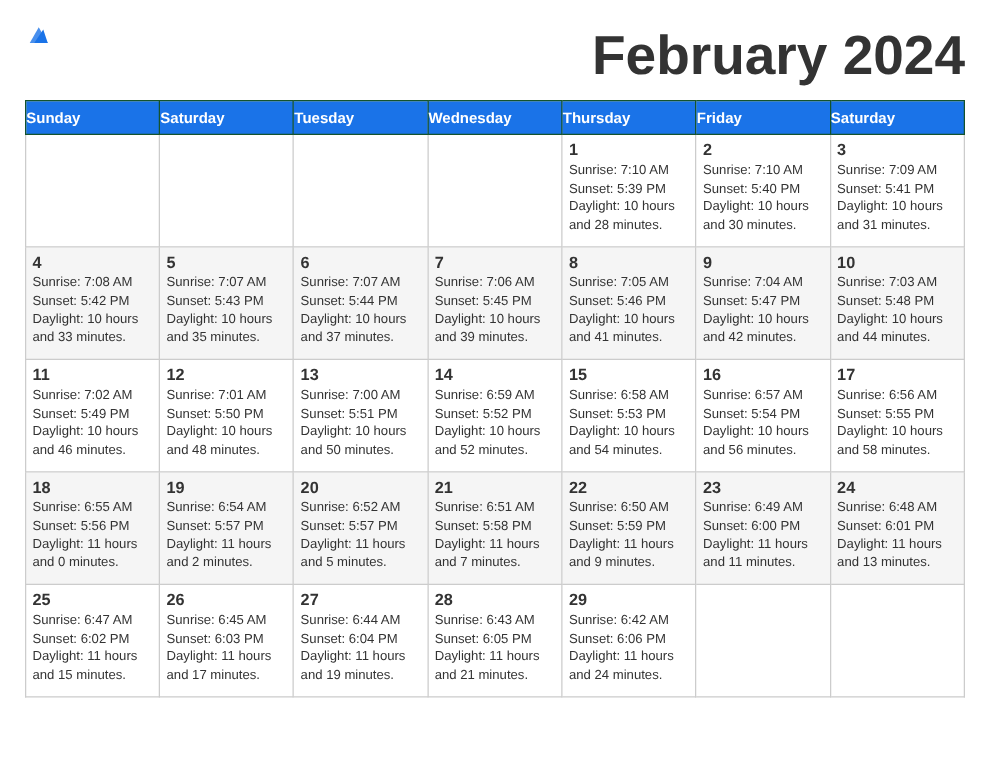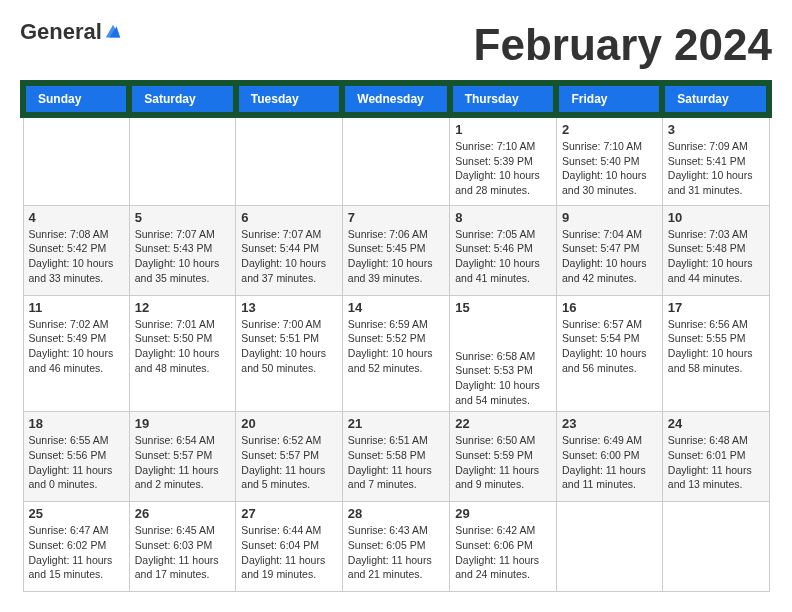--- a/index.html
+++ b/index.html
@@ -47,24 +47,24 @@
       color: #555;
     }
     .calendar-table {
       width: 100%;
       border-collapse: collapse;
       font-size: 11px;
     }
     .calendar-table th {
       background-color: #1a73e8;
       color: #fff;
-      padding: 6px 12px;
+      padding: 6px 0;
       text-align: left;
       font-size: 12px;
-      border: 6px solid #14532d;
+      border: 1px solid #14532d;
     }
     .calendar-table td {
       border: 1px solid #ccc;
       vertical-align: top;
       padding: 4px 5px;
       height: 90px;
       width: 108px;
     }
     .cell-content {
       display: flex;
@@ -94,23 +94,20 @@
       background-color: #1a73e8;
     }
   </style>
 </head>
 <body>
 
 <div class="header-section">
   <div class="logo">
     <div>
       <div style="display:flex;align-items:center;">
-        <span class="logo-text">
-          <span style="color:#333;">General</span>
-        </span>
         <svg class="logo-icon" viewBox="0 0 20 20">
           <polygon points="2,16 10,2 18,16" fill="#1a73e8" opacity="0.8"></polygon>
           <polygon points="6,16 14,4 18,16" fill="#1a73e8"></polygon>
         </svg>
       </div>
     </div>
   </div>
   <div class="title-section">
     <div class="month-title">February 2024</div>
   </div>
@@ -246,21 +243,21 @@
           <div class="cell-content">
             <div class="day-number">14</div>
             <div class="day-info" style="white-space: pre-line;">Sunrise: 6:59 AM
 Sunset: 5:52 PM
 Daylight: 10 hours and 52 minutes.</div>
           </div>
         </td>
         <td>
           <div class="cell-content">
             <div class="day-number">15</div>
-            <div class="day-info" style="white-space: pre-line; margin-top: 32px;">Sunrise: 6:58 AM
+            <div class="day-info" style="white-space: pre-line;">Sunrise: 6:58 AM
 Sunset: 5:53 PM
 Daylight: 10 hours and 54 minutes.</div>
           </div>
         </td>
         <td>
           <div class="cell-content">
             <div class="day-number">16</div>
             <div class="day-info" style="white-space: pre-line;">Sunrise: 6:57 AM
 Sunset: 5:54 PM
 Daylight: 10 hours and 56 minutes.</div>

